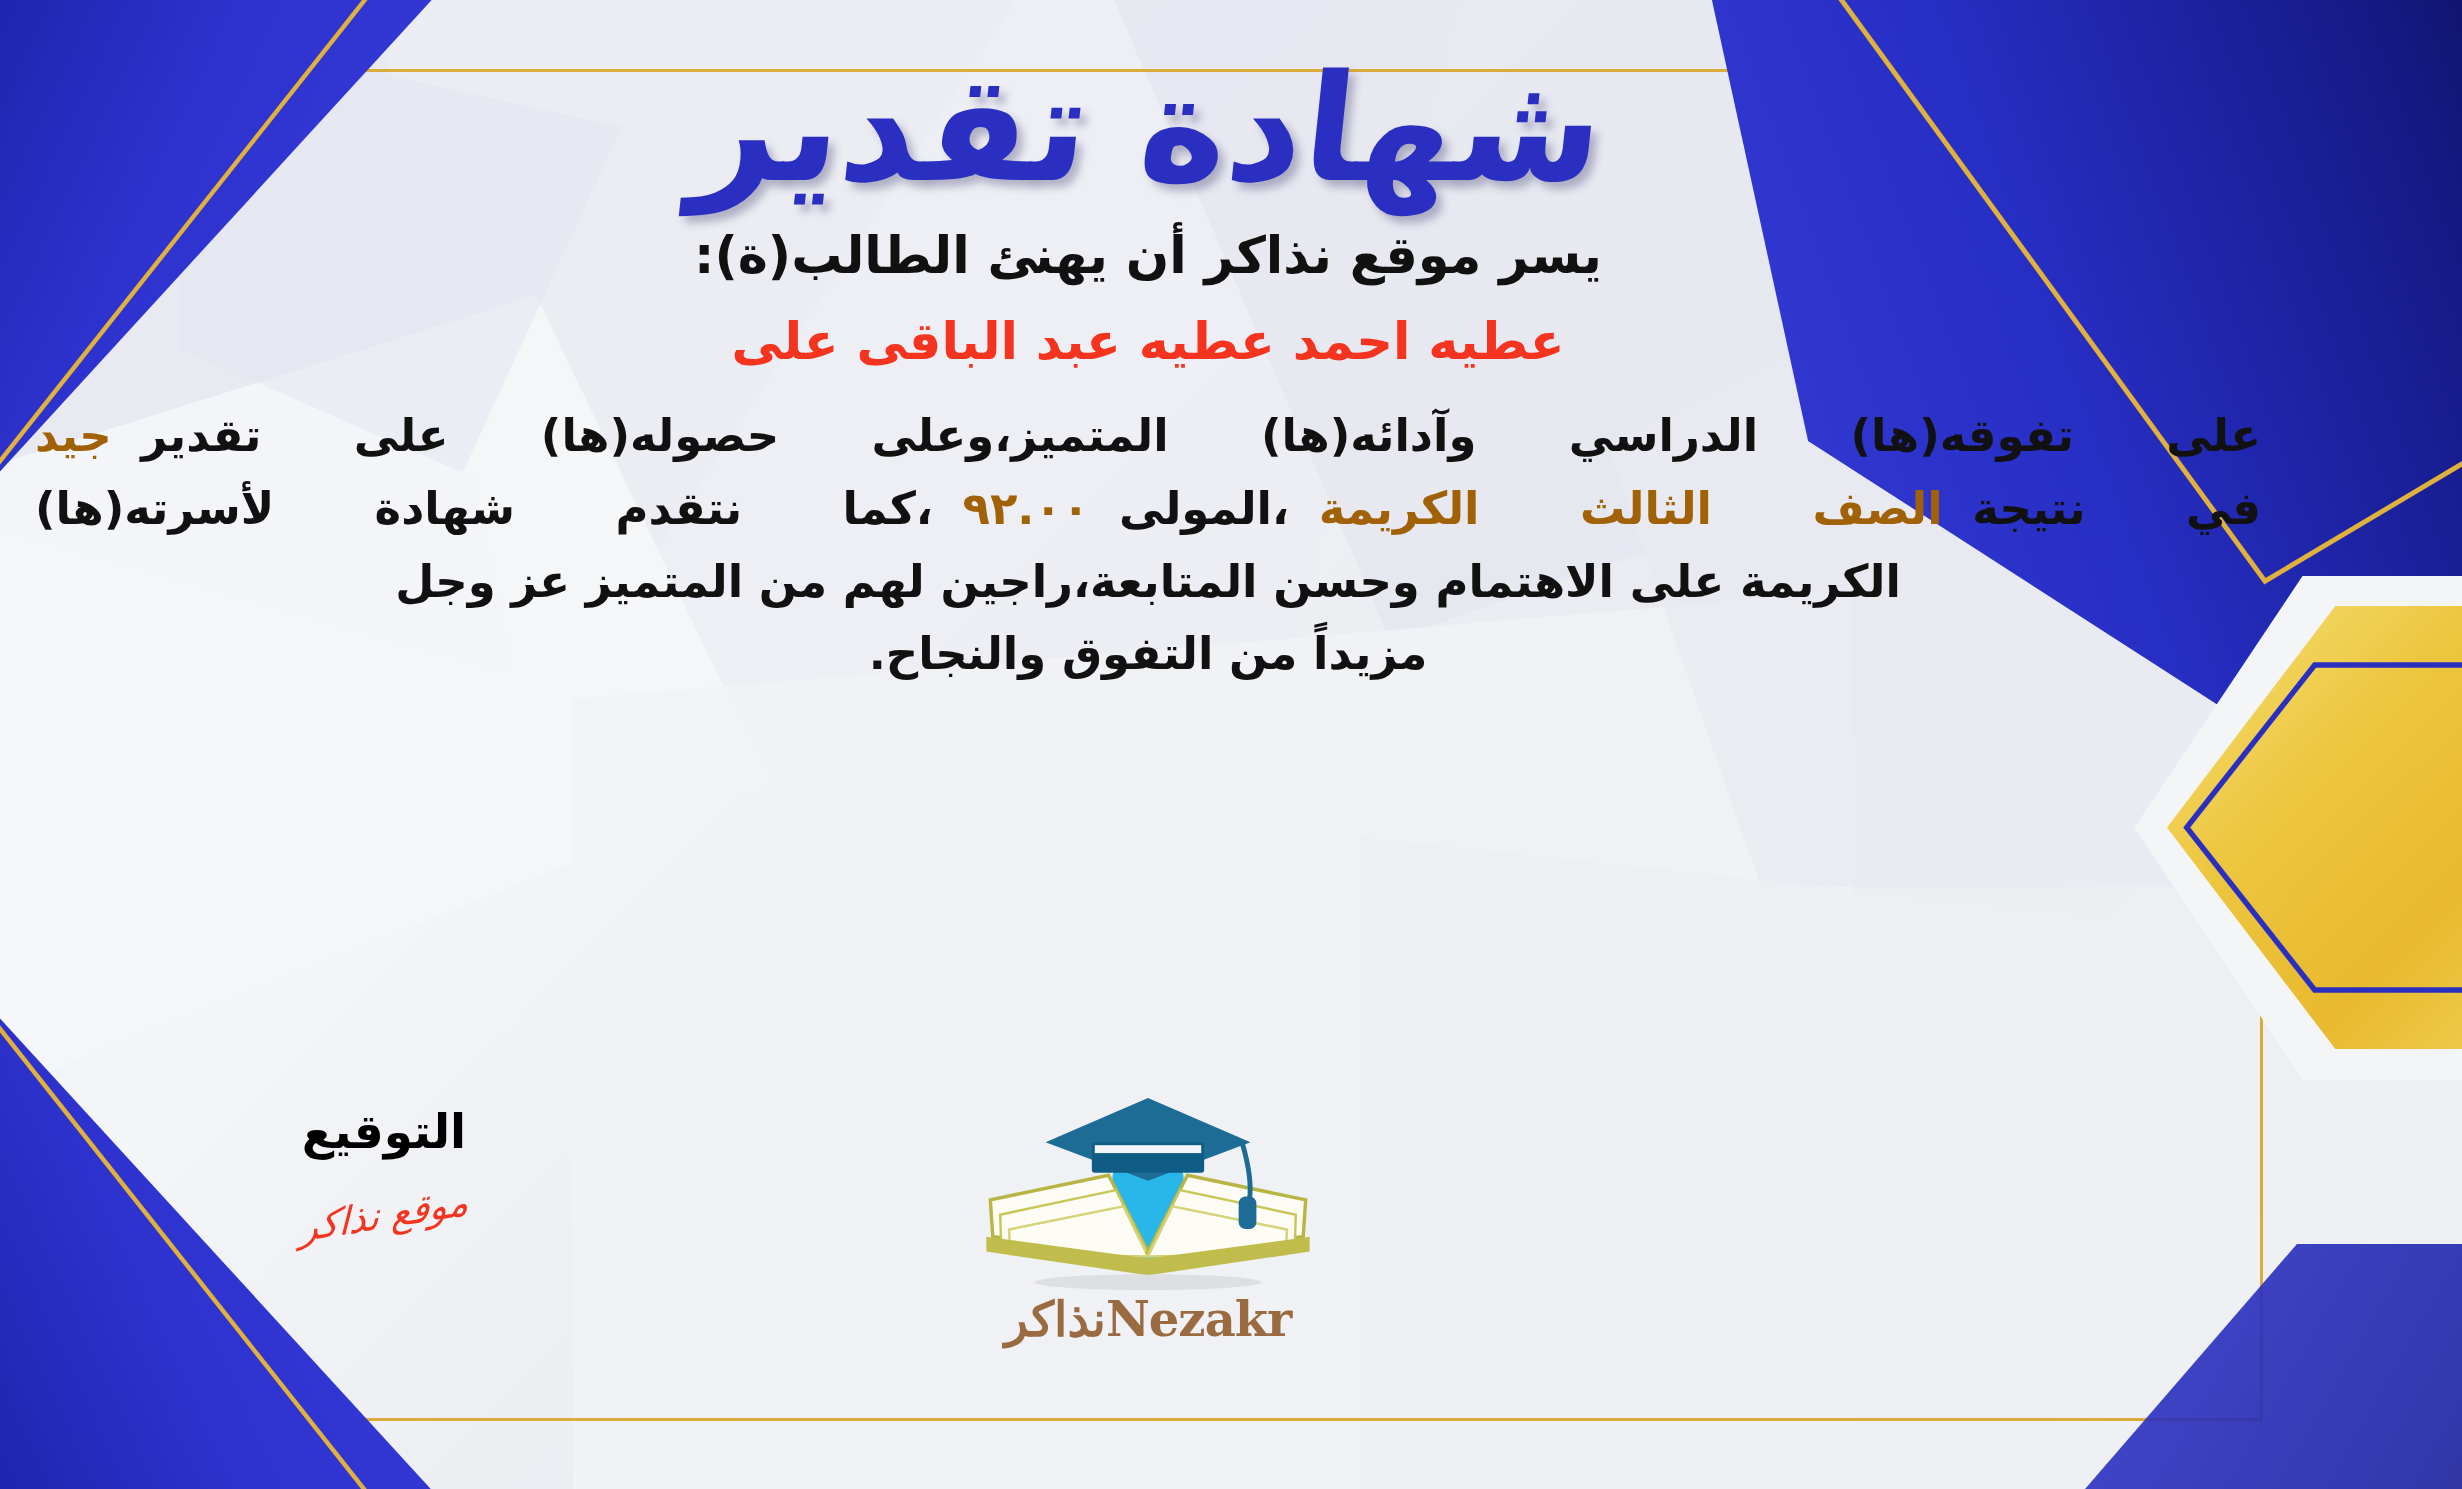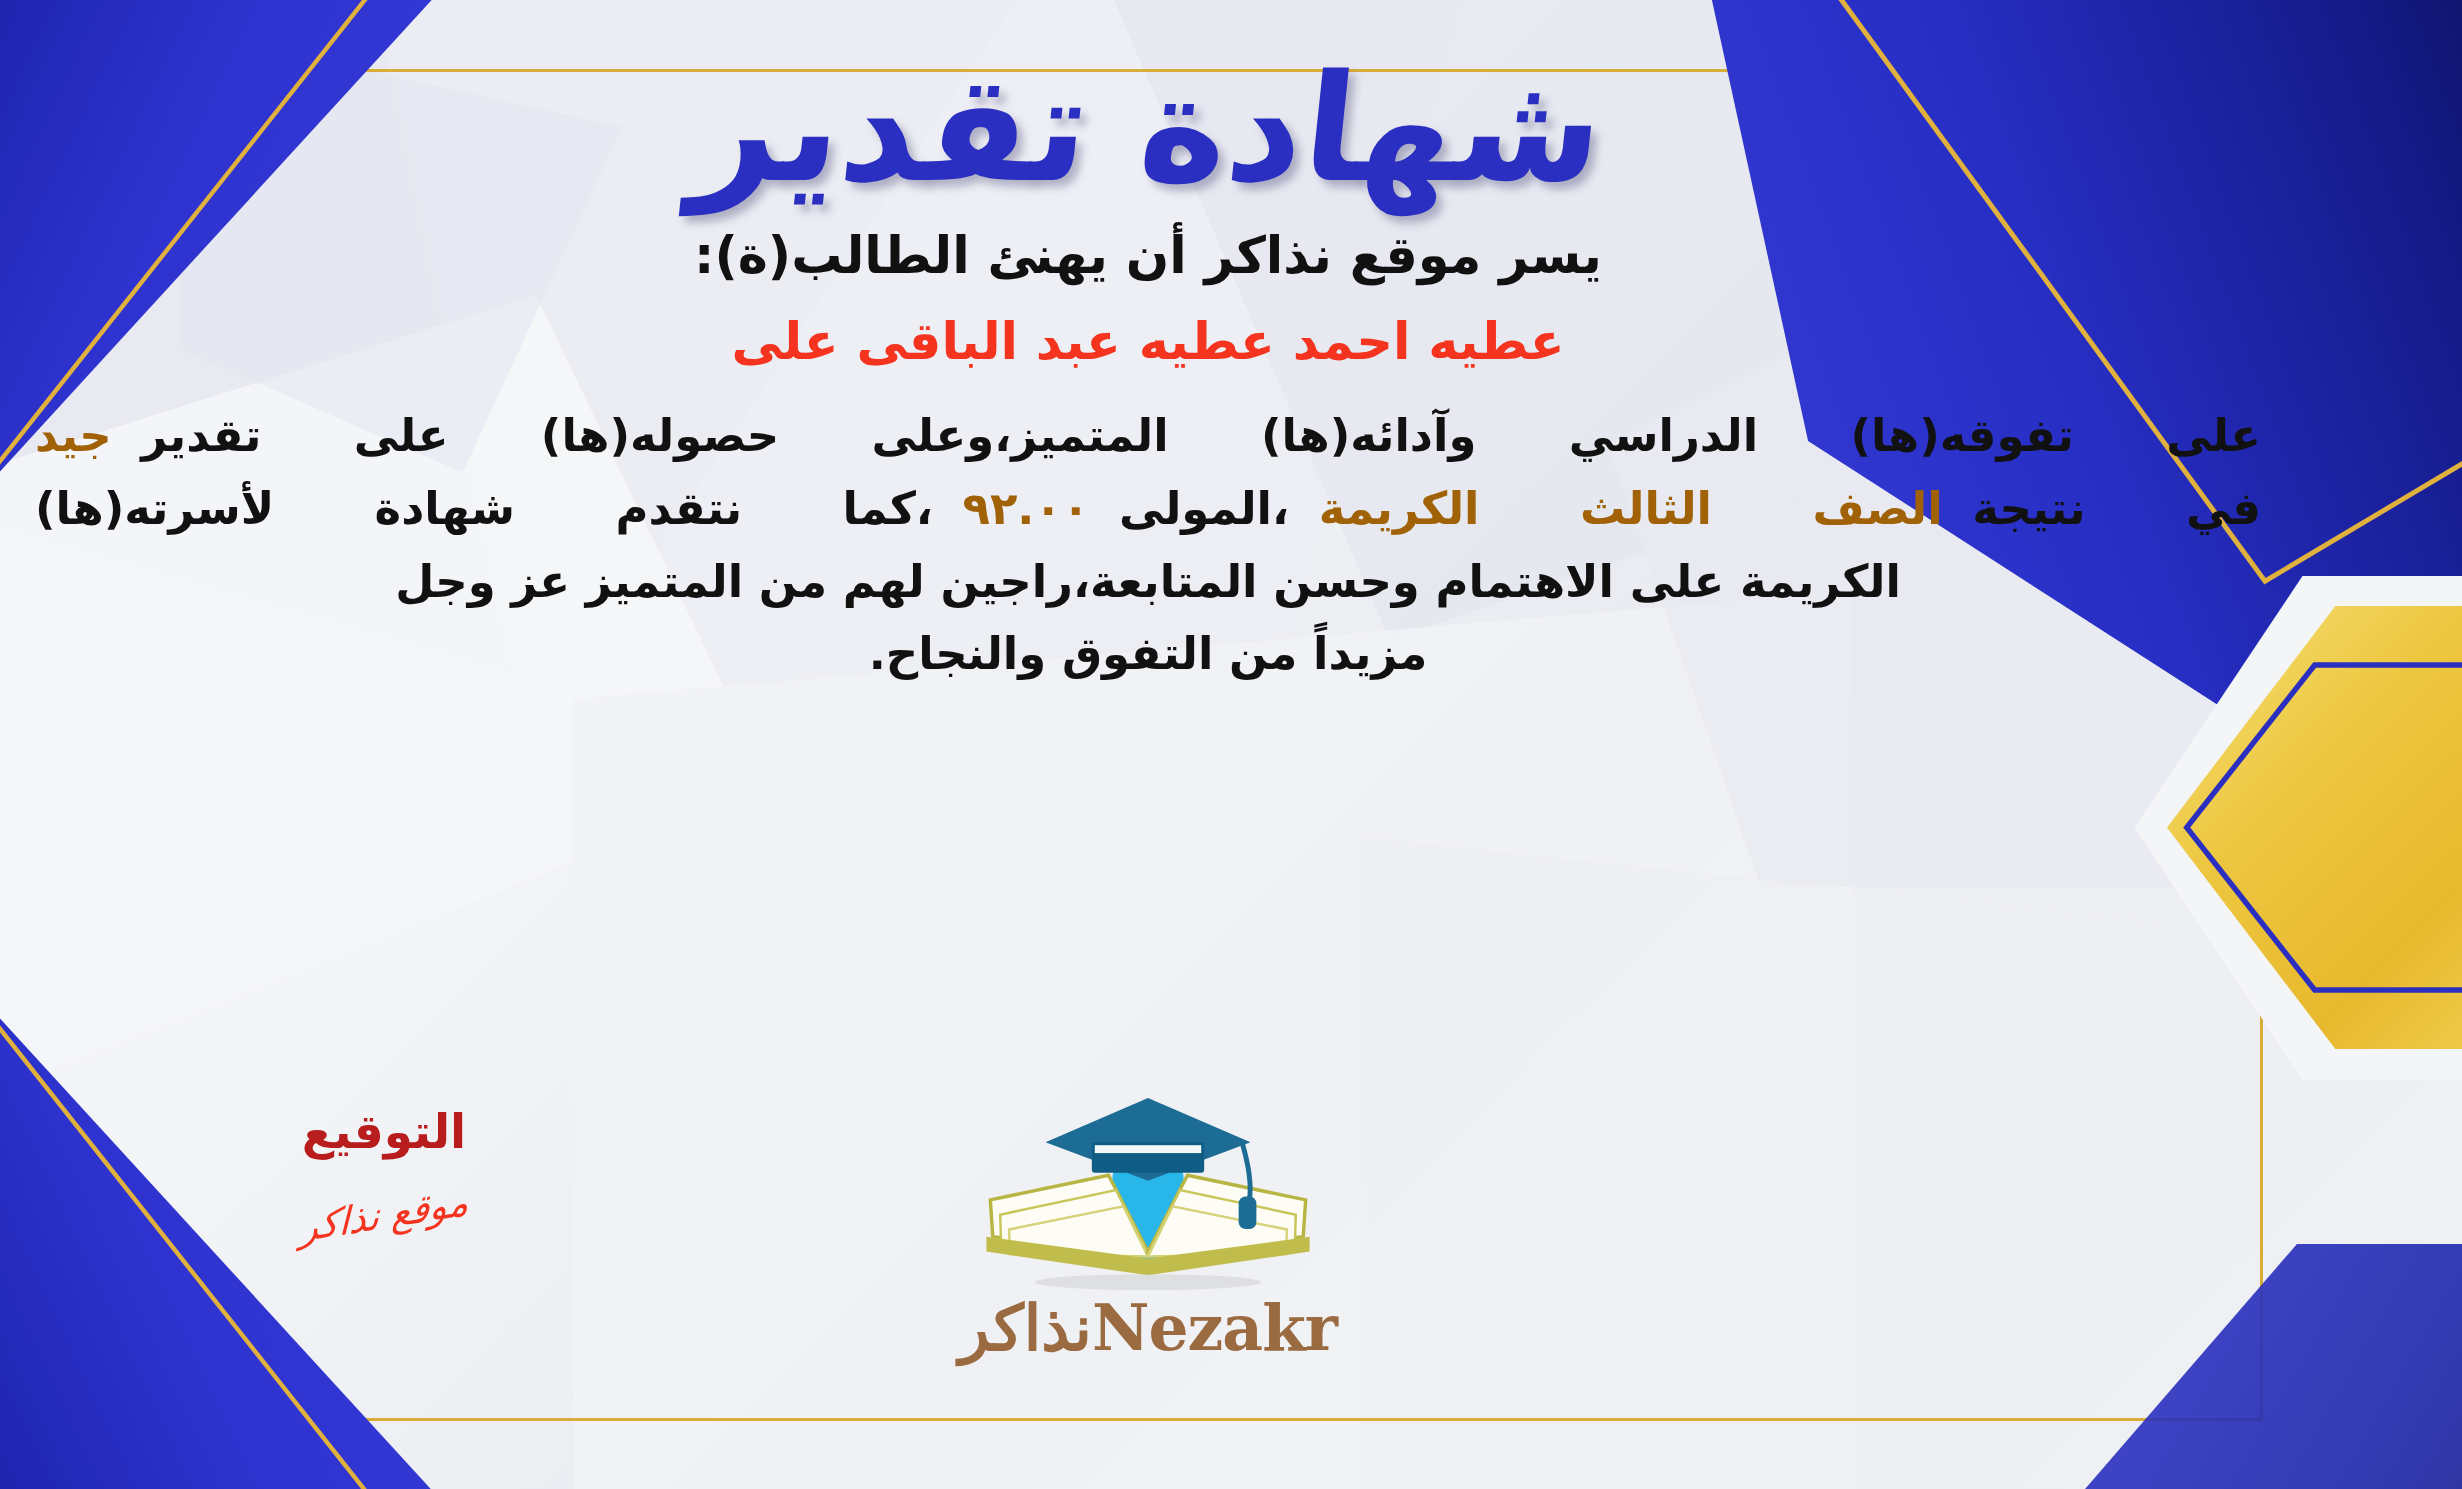--- a/index.html
+++ b/index.html
@@ -180,21 +180,21 @@
   .sign-block {
     position: absolute;
     right: 1891px;
     top: 0;
     width: 374px;
     text-align: center;
   }
   .sign-label {
     font-size: 47px;
     font-weight: 700;
-    color: #b91c1c;
+    color: #000000;
     letter-spacing: -0.5px;
   }
   .sign-script {
     margin-top: 34px;
     font-family: "DejaVu Serif", "Liberation Serif", serif;
     font-size: 38px;
     color: #f4341f;
     transform: rotate(-9deg) skewX(-10deg);
     display: inline-block;
     font-style: italic;
@@ -207,21 +207,21 @@
     transform: translateX(-50%);
     top: -14.8px;
     width: 404px;
     height: 295px;
     text-align: center;
   }
   .logo-mark { position: relative; width: 404px; height: 207px; margin: 0 auto; }
   .logo-text {
     font-family: "DejaVu Serif", "Liberation Serif", serif;
     font-weight: 700;
-    font-size: 63px;
+    font-size: 48px;
     color: #9a6a41;
     letter-spacing: -1px;
     margin-top: -4.9px;
     direction: rtl;
   }
 
   .logo-caption-en { font-family:"DejaVu Serif","Liberation Serif",serif; }
 </style>
 </head>
 <body>

